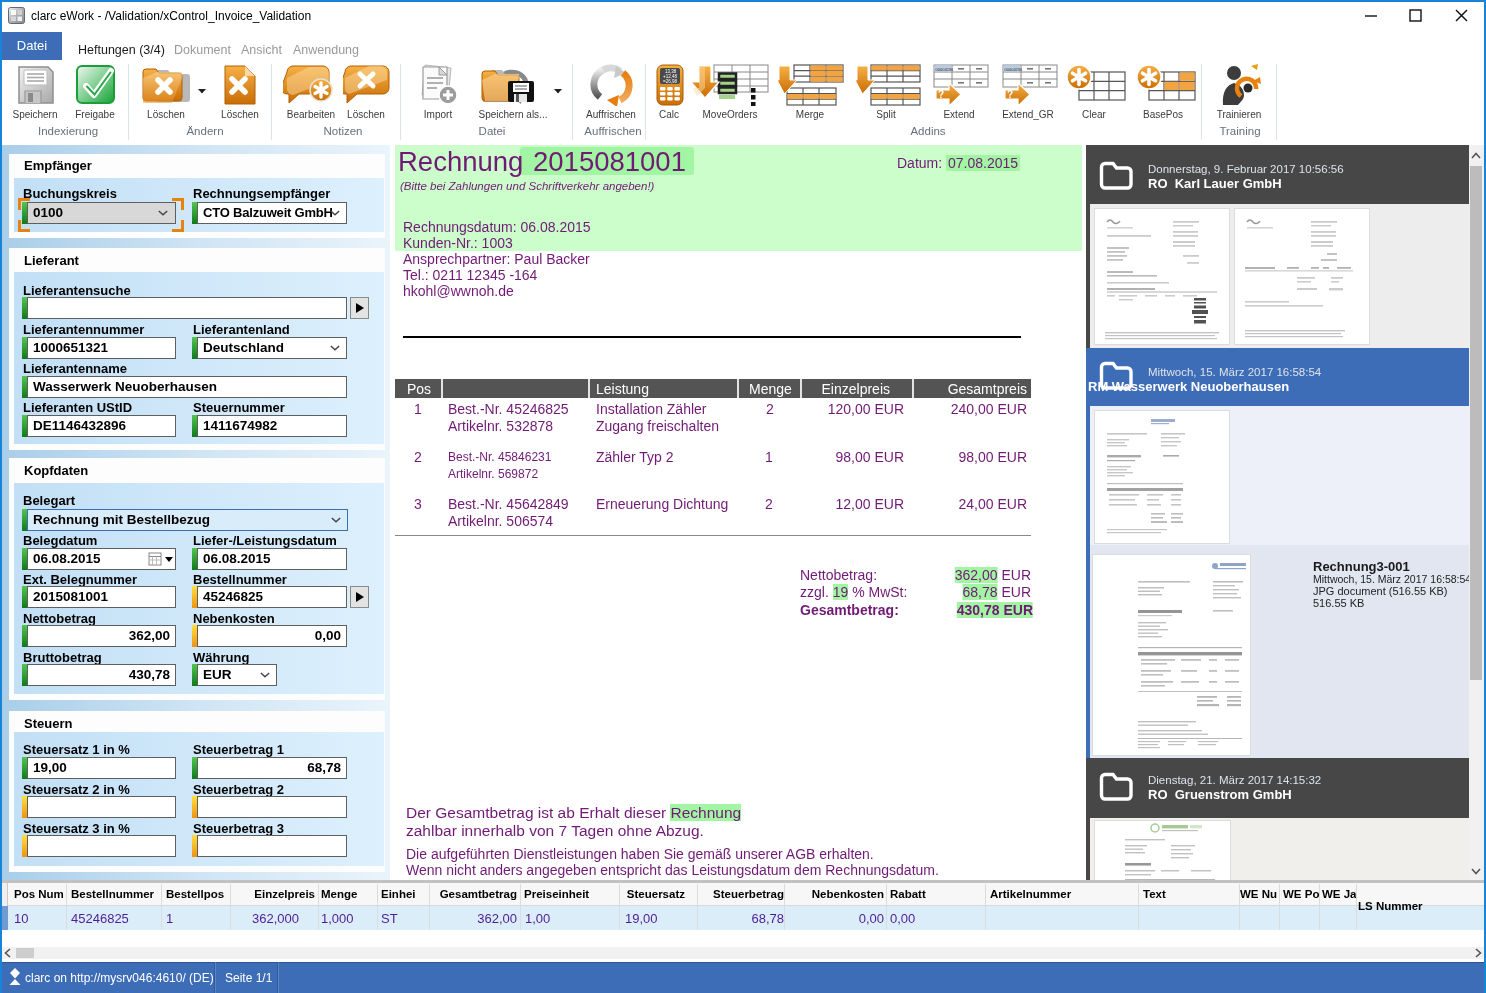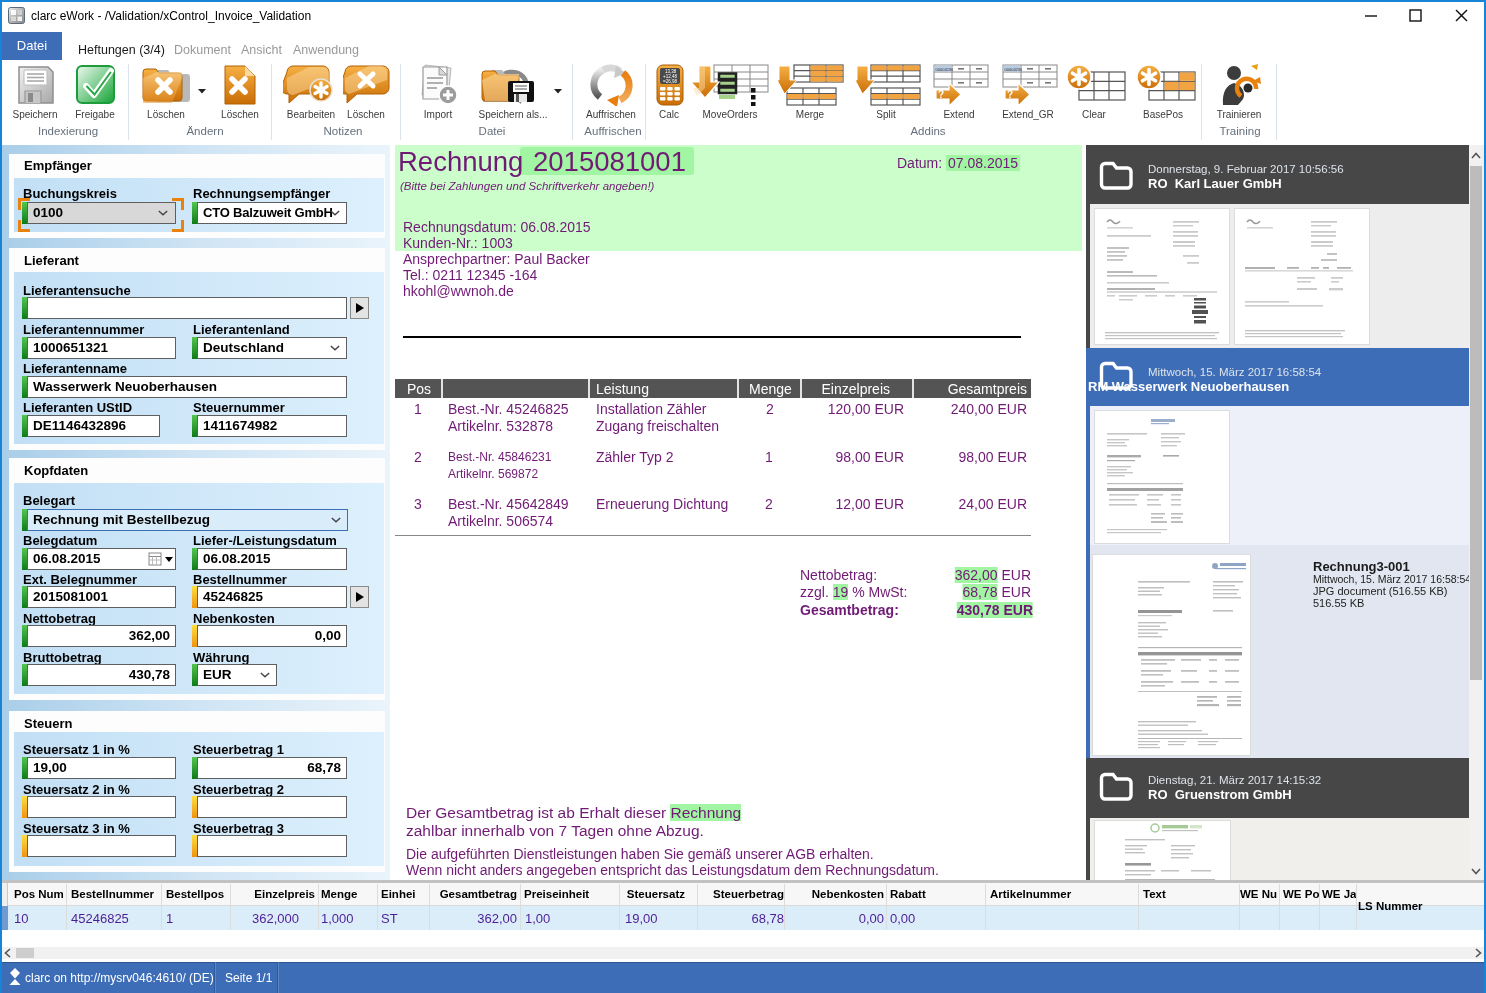--- a/index.html
+++ b/index.html
@@ -442,21 +442,21 @@
 <div class="fld" style="left:197px;top:337px;width:150px;">Deutschland</div>
 <svg class="abs chev" style="left:330px;top:345px;" width="12" height="7" viewBox="0 0 12 7">
     <path d="M1 1 l5 4.6 5 -4.6" fill="none" stroke="#444" stroke-width="1.7"></path>
   </svg>
 <div class="flbl" style="left:23px;top:361px;">Lieferantenname</div>
 <div class="bar-g" style="left:22px;top:376px;"></div>
 <div class="fld" style="left:27px;top:376px;width:320px;">Wasserwerk Neuoberhausen</div>
 <div class="flbl" style="left:23px;top:400px;">Lieferanten UStID</div>
 <div class="flbl" style="left:193px;top:400px;">Steuernummer</div>
 <div class="bar-g" style="left:22px;top:415px;"></div>
-<div class="fld" style="left:27px;top:415px;width:133px;">DE1146432896</div>
+<div class="fld" style="left:27px;top:415px;width:149px;">DE1146432896</div>
 <div class="bar-g" style="left:192px;top:415px;"></div>
 <div class="fld" style="left:197px;top:415px;width:150px;">1411674982</div>
 
 <div class="sect" style="top:458px;height:242px;"></div>
 <div class="sect-inner" style="left:14px;top:483px;width:370px;height:211px;"></div>
 <div class="sect-title" style="left:24px;top:463px;">Kopfdaten</div>
 <div class="flbl" style="left:23px;top:493px;">Belegart</div>
 <div class="bar-g" style="left:22px;top:509px;"></div>
 <div class="fld" style="left:27px;top:509px;width:321px;background:#d9ecfa;border-color:#3a6eb5;">Rechnung mit Bestellbezug</div>
 <svg class="abs chev" style="left:331px;top:517px;" width="12" height="7" viewBox="0 0 12 7">

